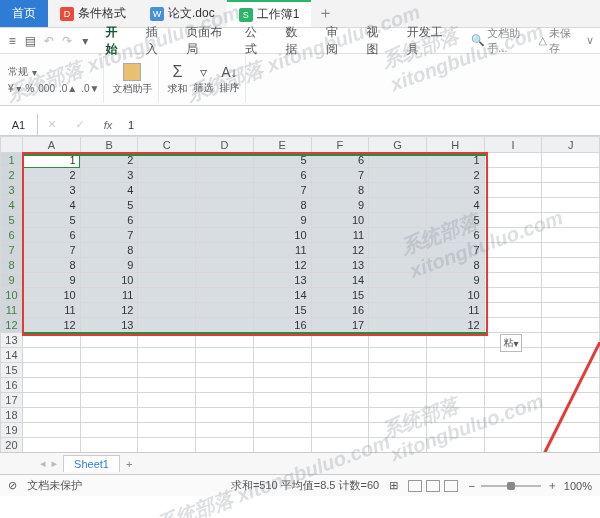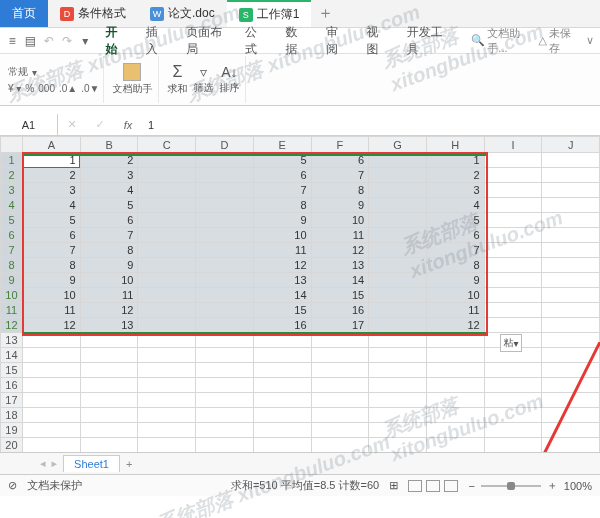--- a/index.html
+++ b/index.html
@@ -28,21 +28,21 @@
 
 .ribbon { display: flex; height: 52px; background: #fdfdfd; border-bottom: 1px solid #d0d0d0; padding: 2px 4px; gap: 2px; align-items: flex-start; }
 .rgroup { display: flex; flex-direction: column; align-items: center; padding: 0 4px; height: 100%; border-right: 1px solid #e8e8e8; justify-content: center; font-size: 10px; color: #555; }
 .rgroup-h { display: flex; flex-direction: row; gap: 6px; align-items: center; border-right: 1px solid #e8e8e8; padding: 0 6px; height: 100%; }
 .bigbtn { display: flex; flex-direction: column; align-items: center; gap: 1px; font-size: 10px; color: #555; }
 .bicon { width: 18px; height: 18px; border: 1px solid #aaa; display: inline-block; }
 .small-row { display: flex; gap: 4px; align-items: center; font-size: 10px; color: #666; }
 
 
 .formula-bar { display: flex; height: 22px; border-bottom: 1px solid #d0d0d0; align-items: center; font-size: 11px; margin-top: 8px; }
-.name-box { width: 58px; text-align: left; border-right: 1px solid #ccc; height: 100%; display: flex; align-items: center; justify-content: center; }
+.name-box { width: 38px; text-align: left; border-right: 1px solid #ccc; height: 100%; display: flex; align-items: center; justify-content: center; }
 .fx-btn { width: 28px; text-align: center; color: #666; }
 .fx-input { flex: 1; padding: 0 6px; }
 
 
 .grid-wrap { position: relative; height: 316px; overflow: hidden; }
 .grid { position: absolute; left: 0; top: 0; border-collapse: collapse; font-size: 11px; }
 .grid th, .grid td { border: 1px solid #d7d7d7; height: 15px; padding: 0 4px; text-align: right; background: #fff; font-weight: normal; }
 .grid .head-row th { background: #eef0f2; text-align: center; height: 16px; color: #555; }
 .grid .rowh { background: #eef0f2; text-align: center; width: 22px; color: #555; }
 .grid .sel-col { background: #cfd6dc; color: #477e3a; }

